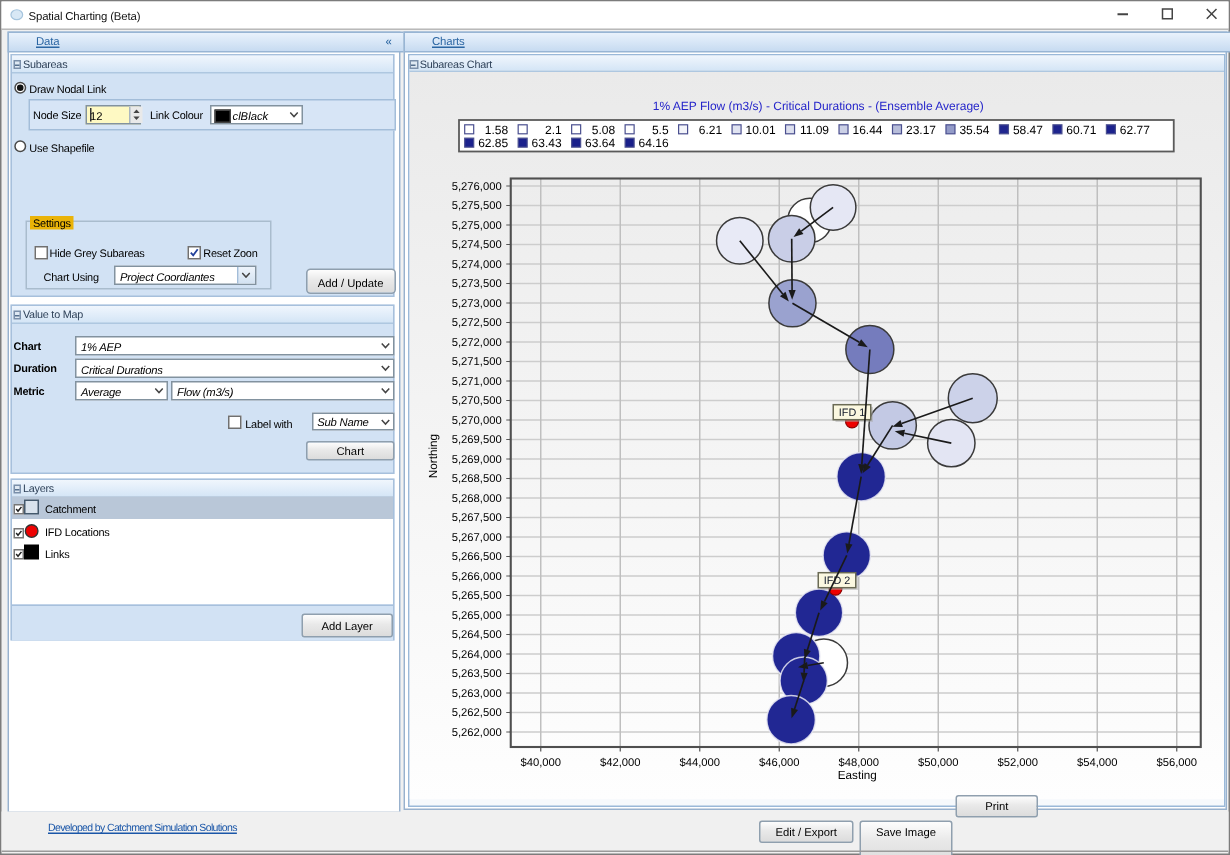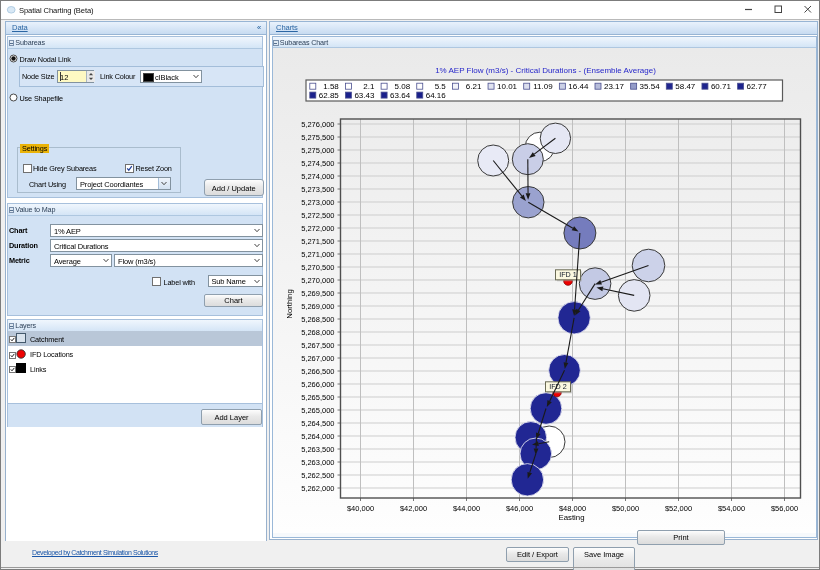--- a/index.html
+++ b/index.html
@@ -2,25 +2,25 @@
 <html><head><meta charset="utf-8">
 <style>
 html,body{margin:0;padding:0;}
 body{width:820px;height:570px;position:relative;font-family:"Liberation Sans",sans-serif;
  background:#f0f0f0;overflow:hidden;}
 .abs{position:absolute;}
 .win-border{left:0;top:0;width:818px;height:568px;border:1px solid #7c7c7c;}
 .titlebar{left:1px;top:1px;width:818px;height:18px;background:#ffffff;}
 .title-text{left:19px;top:5.5px;font-size:7.6px;color:#111;letter-spacing:-0.1px;}
 .hdr{height:12px;background:linear-gradient(#e9f2fc,#c7dbf1);border:1px solid #98b5d4;
- color:#2b66a3;font-size:7.6px;line-height:12px;padding-left:6px;letter-spacing:-0.1px;text-decoration:underline;}
+ color:#2b66a3;font-size:7.6px;line-height:12px;padding-left:18px;letter-spacing:-0.1px;text-decoration:underline;}
 .shdr{height:11px;background:linear-gradient(#f0f6fd,#d4e5f6);border-bottom:1px solid #aec7e0;
  color:#000;font-size:7.2px;line-height:11px;letter-spacing:-0.15px;}
 .grp{background:#d2e2f4;border:1px solid #a7c0dc;}
-.combo{background:#fff;border:1px solid #82929f;font-size:7.5px;color:#000;}
+.combo{background:#fff;border:1px solid #82929f;font-size:7.5px;color:#000;font-style:italic;}
 .combo .tx{position:absolute;left:3px;top:1.5px;white-space:nowrap;letter-spacing:-0.15px;}
 .chev{position:absolute;right:2px;top:3px;width:6px;height:5px;}
 .btn{background:linear-gradient(#fdfdfd,#e9e9e9 45%,#dcdcdc);border:1px solid #8f9fae;
  border-radius:2px;font-size:7.5px;color:#000;text-align:center;}
 .cb{width:7px;height:7px;background:#fff;border:1px solid #707070;}
 .cb svg{display:block;}
 .lbl{font-size:7.3px;color:#000;white-space:nowrap;letter-spacing:-0.15px;}
 .boxicon{position:absolute;left:0.6px;top:3.4px;width:3.8px;height:3.8px;border:0.9px solid #7a8faa;background:#dfe9f3;}
 .boxicon:after{content:"";position:absolute;left:0.4px;top:1.4px;width:3px;height:0.9px;background:#56708e;}
 svg text{font-family:"Liberation Sans",sans-serif;}
@@ -390,14 +390,14 @@
     <path d="M259 396.8 L264.991 393.319 L265.816 398.047 Z" fill="#1a1a1a"></path>
     <line x1="263.5" y1="390" x2="263.067" y2="400.506" stroke="#1a1a1a" stroke-width="1.1"></line>
     <path d="M262.8 407 L260.669 400.407 L265.465 400.604 Z" fill="#1a1a1a"></path>
     <line x1="262.8" y1="405.8" x2="256.703" y2="424.616" stroke="#1a1a1a" stroke-width="1.1"></line>
     <path d="M254.7 430.8 L254.42 423.877 L258.987 425.356 Z" fill="#1a1a1a"></path>
   </svg>
 <div class="abs" style="left:1px;top:541px;width:818px;height:27px;background:#f0f0f0"></div>
 <div class="abs" style="left:32px;top:549px;font-size:7px;color:#1a56a8;text-decoration:underline;letter-spacing:-0.42px">Developed by Catchment Simulation Solutions</div>
 <div class="abs btn" style="left:506px;top:547px;width:63px;height:15px;line-height:14px;box-sizing:border-box">Edit / Export</div>
 <div class="abs btn" style="left:573px;top:547px;width:62px;height:29px;line-height:14px;box-sizing:border-box">Save Image</div>
-<div class="abs btn" style="left:637px;top:530px;width:88px;height:15px;line-height:14px;box-sizing:border-box">Print</div>
+<div class="abs btn" style="left:637px;top:530px;width:55px;height:15px;line-height:14px;box-sizing:border-box">Print</div>
 <div class="abs" style="left:1px;top:567px;width:818px;height:1px;background:#9a9a9a"></div>
 
 </body></html>

